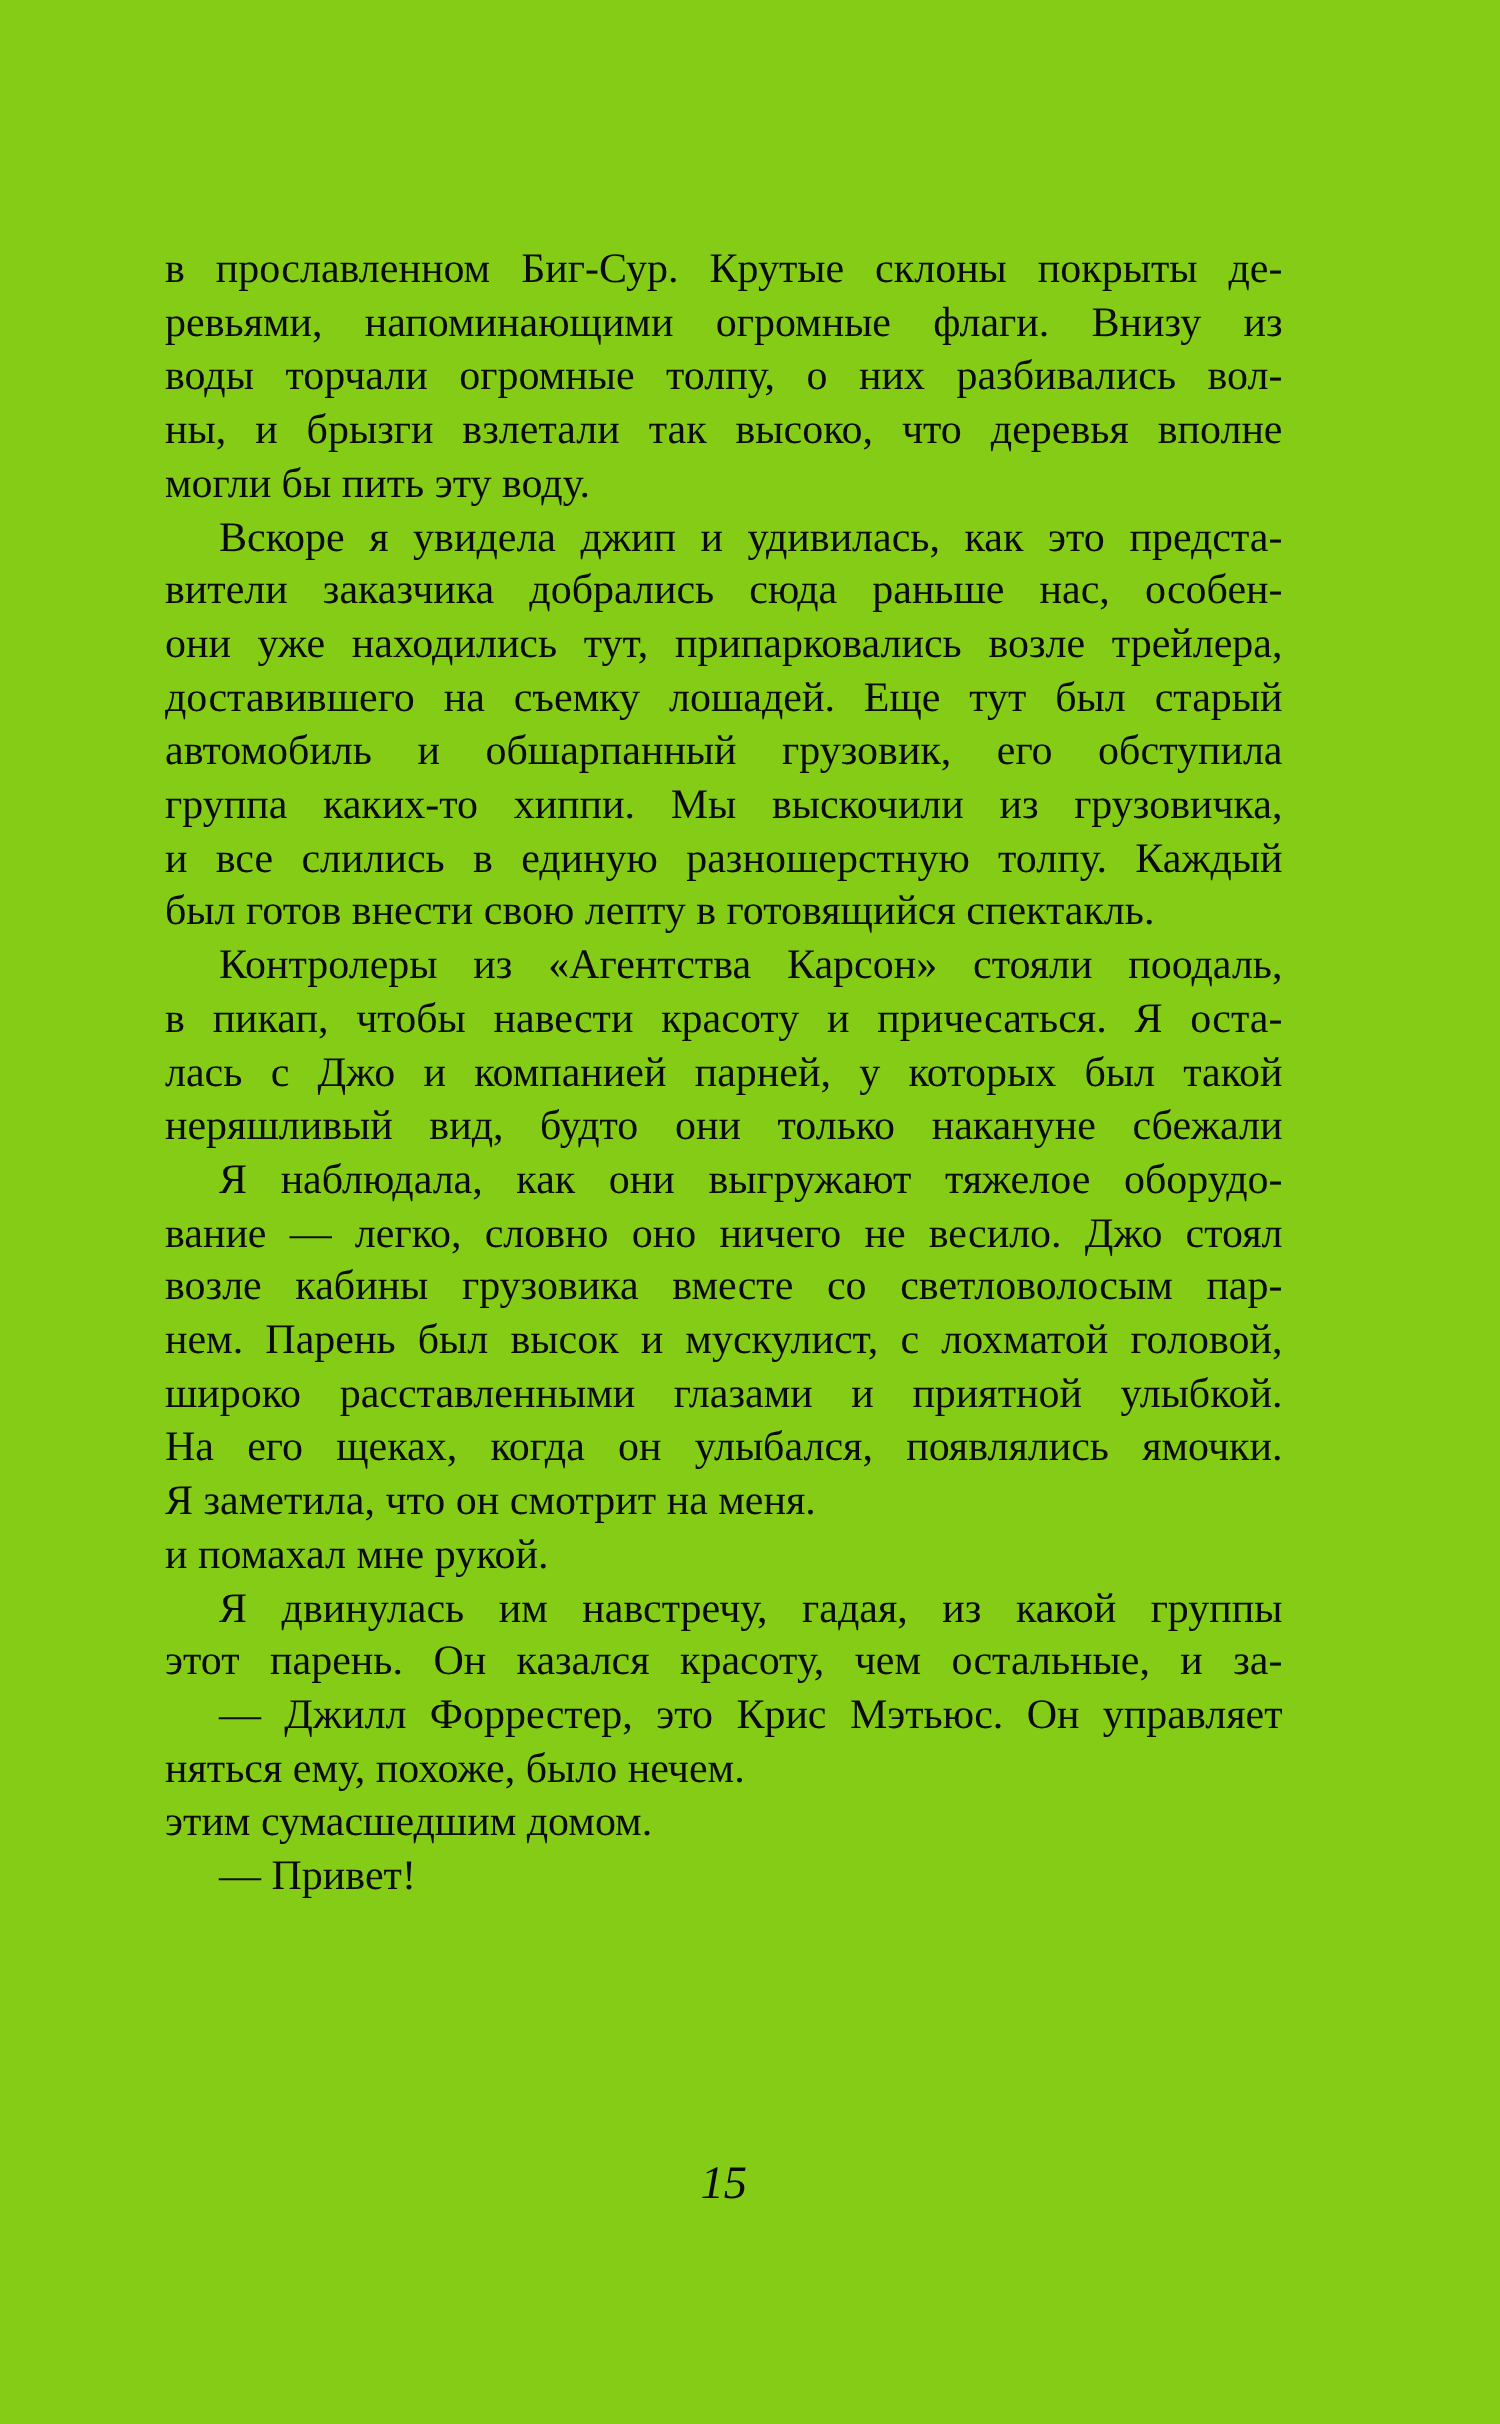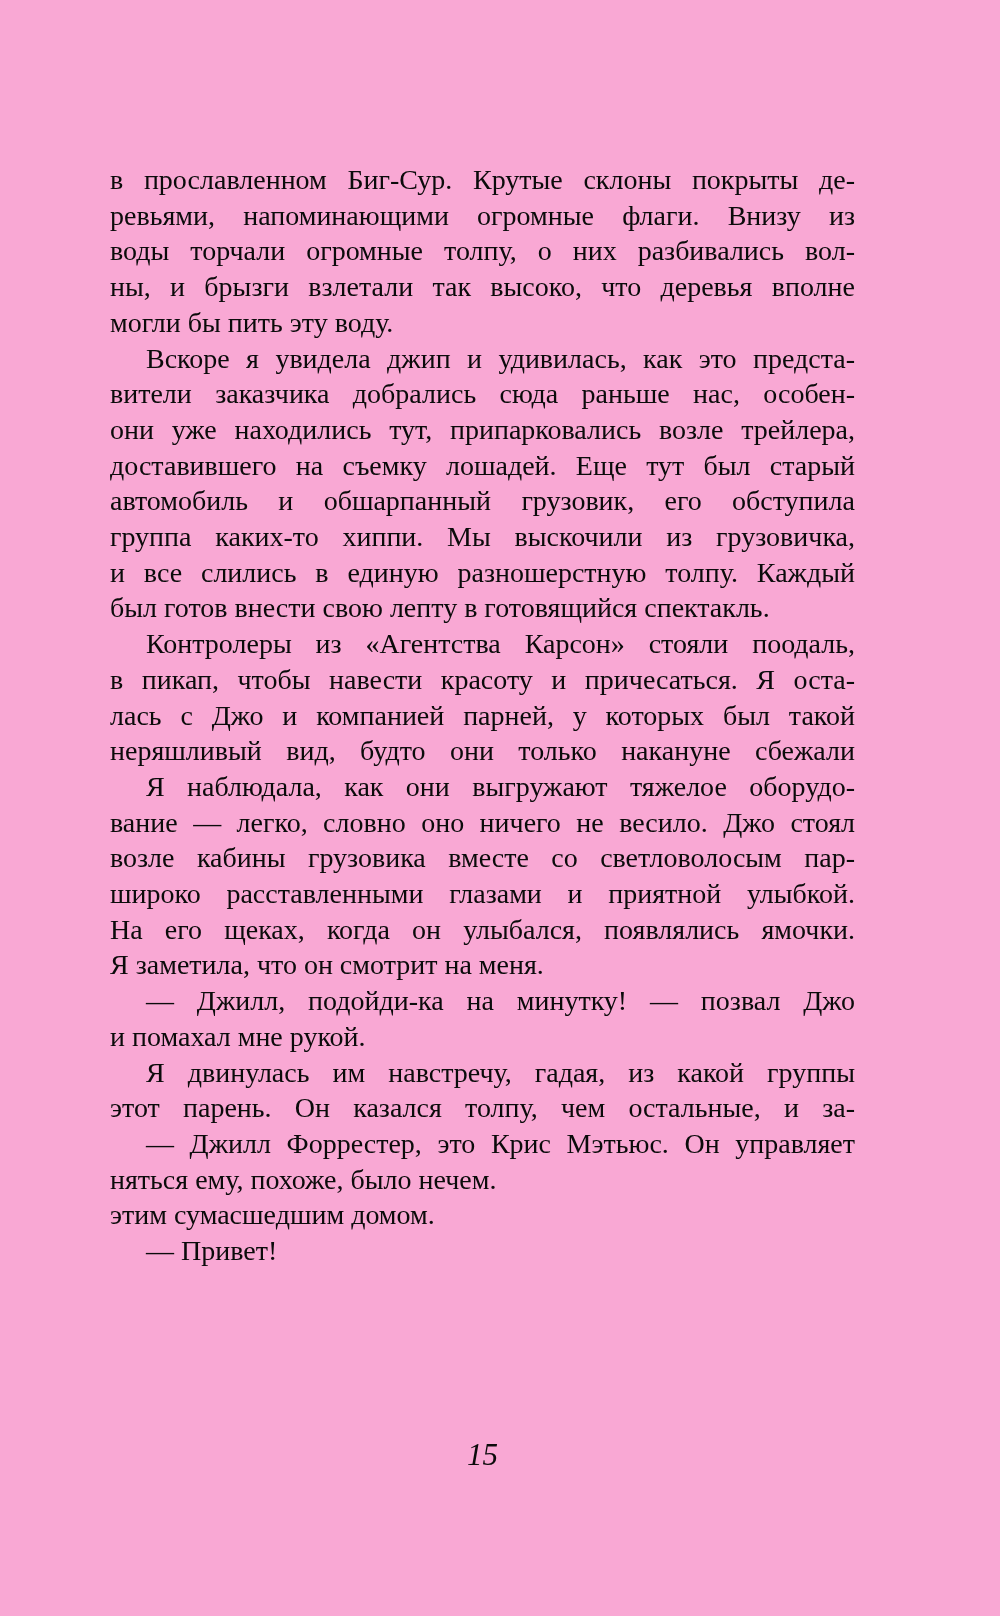--- a/index.html
+++ b/index.html
@@ -4,21 +4,21 @@
 <style>
   html, body {
     margin: 0;
     padding: 0;
     background: #ffffff;
   }
   .page {
     position: relative;
     width: 1000px;
     height: 1616px;
-    background: #f9a8d4;
+    background: #84cc16;
     overflow: hidden;
     font-family: "Liberation Serif", "DejaVu Serif", serif;
     color: #0b0b0b;
   }
   .text-block {
     position: absolute;
     top: 162px;
     left: 110px;
     width: 745px;
     font-size: 28px;
@@ -64,26 +64,26 @@
       <div class="line">группа каких-то хиппи. Мы выскочили из грузовичка,</div>
       <div class="line">и все слились в единую разношерстную толпу. Каждый</div>
       <div class="line last">был готов внести свою лепту в готовящийся спектакль.</div>
       <div class="line indent">Контролеры из «Агентства Карсон» стояли поодаль,</div>
       <div class="line">в пикап, чтобы навести красоту и причесаться. Я оста-</div>
       <div class="line">лась с Джо и компанией парней, у которых был такой</div>
       <div class="line">неряшливый вид, будто они только накануне сбежали</div>
       <div class="line indent">Я наблюдала, как они выгружают тяжелое оборудо-</div>
       <div class="line">вание — легко, словно оно ничего не весило. Джо стоял</div>
       <div class="line">возле кабины грузовика вместе со светловолосым пар-</div>
+      <div class="line">нем. Парень был высок и мускулист, с лохматой головой,</div>
       <div class="line">широко расставленными глазами и приятной улыбкой.</div>
       <div class="line">На его щеках, когда он улыбался, появлялись ямочки.</div>
       <div class="line last">Я заметила, что он смотрит на меня.</div>
-      <div class="line indent">— Джилл, подойди-ка на минутку! — позвал Джо</div>
       <div class="line last">и помахал мне рукой.</div>
       <div class="line indent">Я двинулась им навстречу, гадая, из какой группы</div>
-      <div class="line">этот парень. Он казался толпу, чем остальные, и за-</div>
+      <div class="line">этот парень. Он казался красоту, чем остальные, и за-</div>
       <div class="line indent">— Джилл Форрестер, это Крис Мэтьюс. Он управляет</div>
       <div class="line last">няться ему, похоже, было нечем.</div>
       <div class="line last">этим сумасшедшим домом.</div>
       <div class="line indent last">— Привет!</div>
     </div>
   <div class="page-number">15</div>
 </div>
 
 </body></html>

